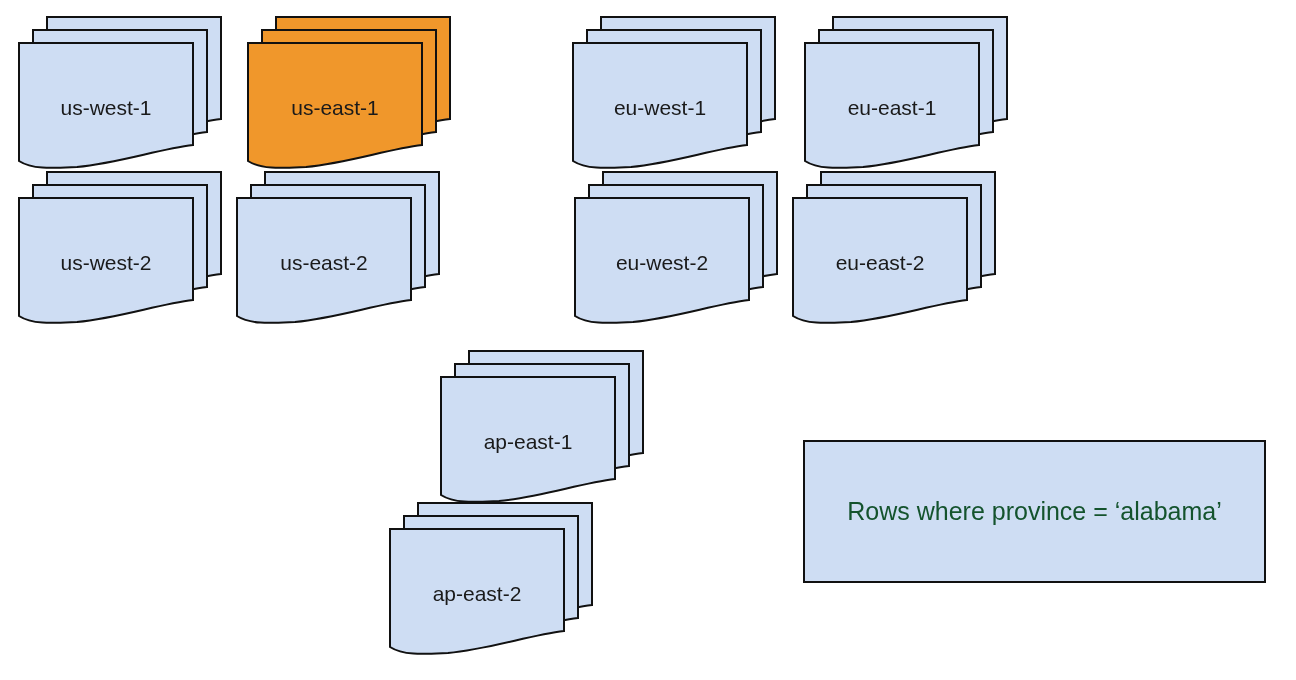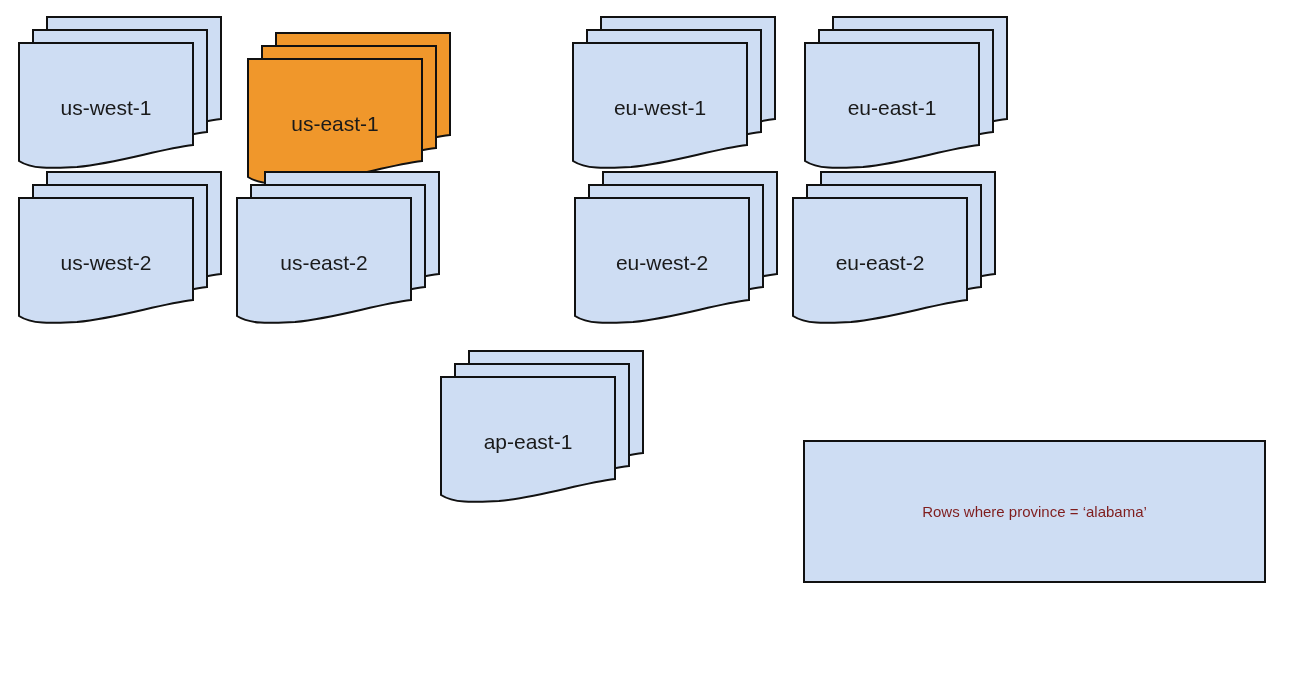--- a/index.html
+++ b/index.html
@@ -44,26 +44,26 @@
   .legend-row {
     flex: 1;
     display: flex;
     align-items: center;
     justify-content: center;
   }
   .legend-row + .legend-row {
     border-top: 2px solid #111111;
   }
   .legend-label {
-    font-size: 15px;
-    color: #7f1d1d;
+    font-size: 25px;
+    color: #14532d;
   }
   
   .pos-us-west-1 { left: 18px;  top: 16px;  }
-  .pos-us-east-1 { left: 247px; top: 32px;  }
+  .pos-us-east-1 { left: 247px; top: 16px;  }
   .pos-eu-west-1 { left: 572px; top: 16px; text-align: center;  }
   .pos-eu-east-1 { left: 804px; top: 16px;  }
   .pos-us-west-2 { left: 18px;  top: 171px; }
   .pos-us-east-2 { left: 236px; top: 171px; }
   .pos-eu-west-2 { left: 574px; top: 171px; }
   .pos-eu-east-2 { left: 792px; top: 171px; }
   .pos-ap-east-1 { left: 400px; top: 350px; margin-left: 40px; }
   .pos-ap-east-2 { left: 389px; top: 502px; }
 </style>
 </head>
@@ -145,20 +145,28 @@
 
   <div class="stack pos-ap-east-1">
     <svg width="205" height="156" viewBox="0 0 205 156">
       <path class="doc" transform="translate(29,1)" d="M0 0L174 0L174 102C140 106 100 120 58 124C36 125 14 127 0 118Z" fill="#ceddf3"></path>
       <path class="doc" transform="translate(15,14)" d="M0 0L174 0L174 102C140 106 100 120 58 124C36 125 14 127 0 118Z" fill="#ceddf3"></path>
       <path class="doc" transform="translate(1,27)" d="M0 0L174 0L174 102C140 106 100 120 58 124C36 125 14 127 0 118Z" fill="#ceddf3"></path>
       <text class="doc-label" x="88" y="99">ap-east-1</text>
     </svg>
   </div>
 
+  <div class="stack pos-ap-east-2">
+    <svg width="205" height="156" viewBox="0 0 205 156">
+      <path class="doc" transform="translate(29,1)" d="M0 0L174 0L174 102C140 106 100 120 58 124C36 125 14 127 0 118Z" fill="#ceddf3"></path>
+      <path class="doc" transform="translate(15,14)" d="M0 0L174 0L174 102C140 106 100 120 58 124C36 125 14 127 0 118Z" fill="#ceddf3"></path>
+      <path class="doc" transform="translate(1,27)" d="M0 0L174 0L174 102C140 106 100 120 58 124C36 125 14 127 0 118Z" fill="#ceddf3"></path>
+      <text class="doc-label" x="88" y="99">ap-east-2</text>
+    </svg>
+  </div>
 
   <div class="legend">
     <div class="legend-row" style="background-color: rgb(206, 221, 243);">
       <span class="legend-label">Rows where province = ‘alabama’</span>
     </div>
   </div>
 
 </div>
 
 </body></html>

